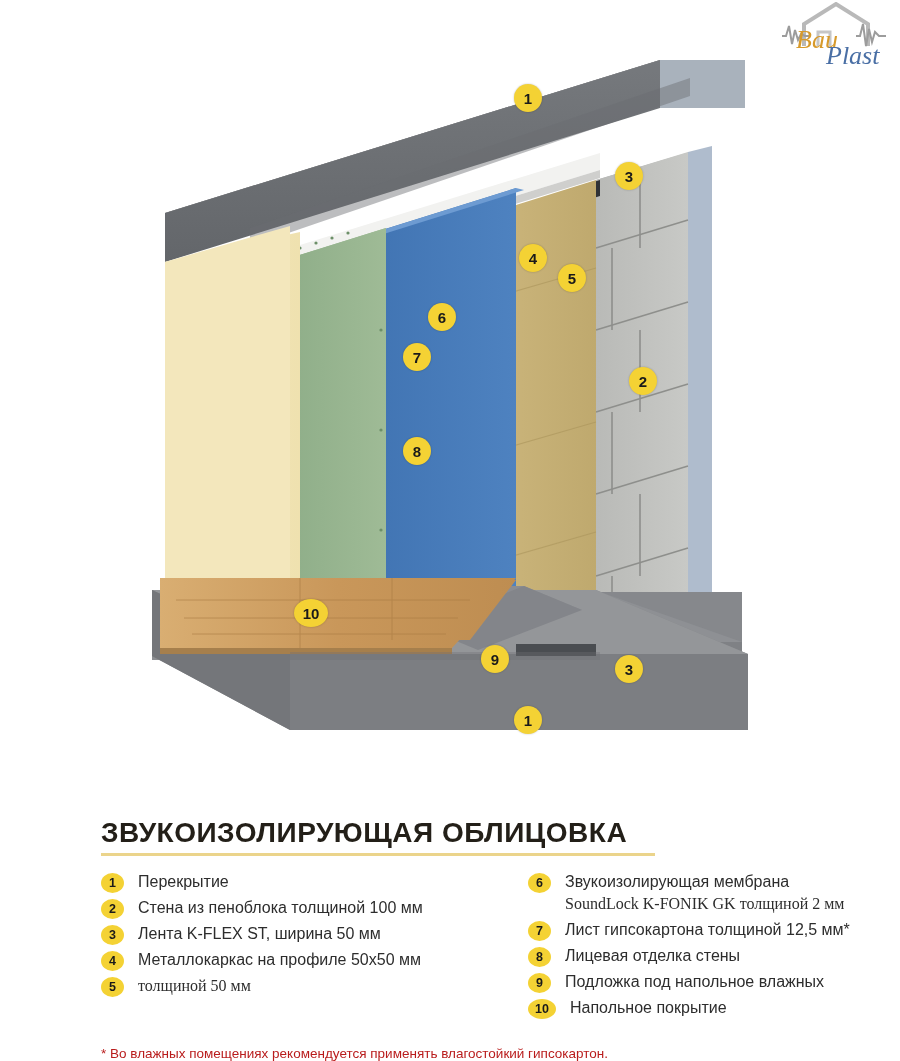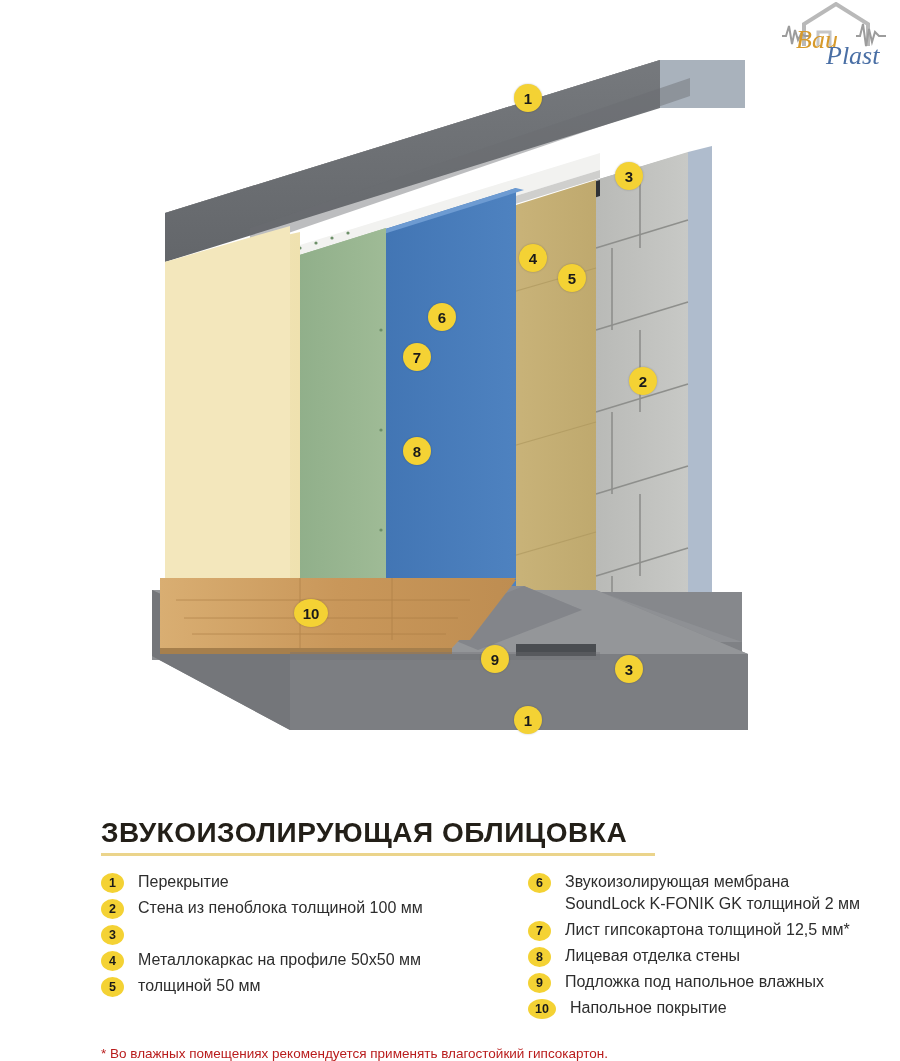--- a/index.html
+++ b/index.html
@@ -111,21 +111,21 @@
     margin-top: 2px;
     line-height: 1;
   }
   .lnum.wide { width: 28px; }
   .ltext {
     font-size: 16px;
     color: #2d2d2d;
     line-height: 1.38;
     font-family: "Liberation Sans", sans-serif;
   }
-  .ltext .l2 { display: block; }
+  .ltext .l2 { display: block; font-family: Liberation Serif, serif; }
 
   #footnote {
     position: absolute;
     left: 101px;
     top: 245px;
     font-size: 13.5px;
     color: #b91c1c;
     font-family: "Liberation Sans", sans-serif;
   }
 </style>
@@ -327,20 +327,23 @@
 
     <div class="legend-item">
       <div class="lnum">2</div>
       <div class="ltext">
         <span>Стена из пеноблока толщиной 100 мм</span>
       </div>
     </div>
 
     <div class="legend-item">
       <div class="lnum">3</div>
+      <div class="ltext">
+        <span>Лента K-FLEX ST, ширина 50 мм</span>
+      </div>
     </div>
 
     <div class="legend-item">
       <div class="lnum">4</div>
       <div class="ltext">
         <span>Металлокаркас на профиле 50x50 мм</span>
       </div>
     </div>
 
     <div class="legend-item">

